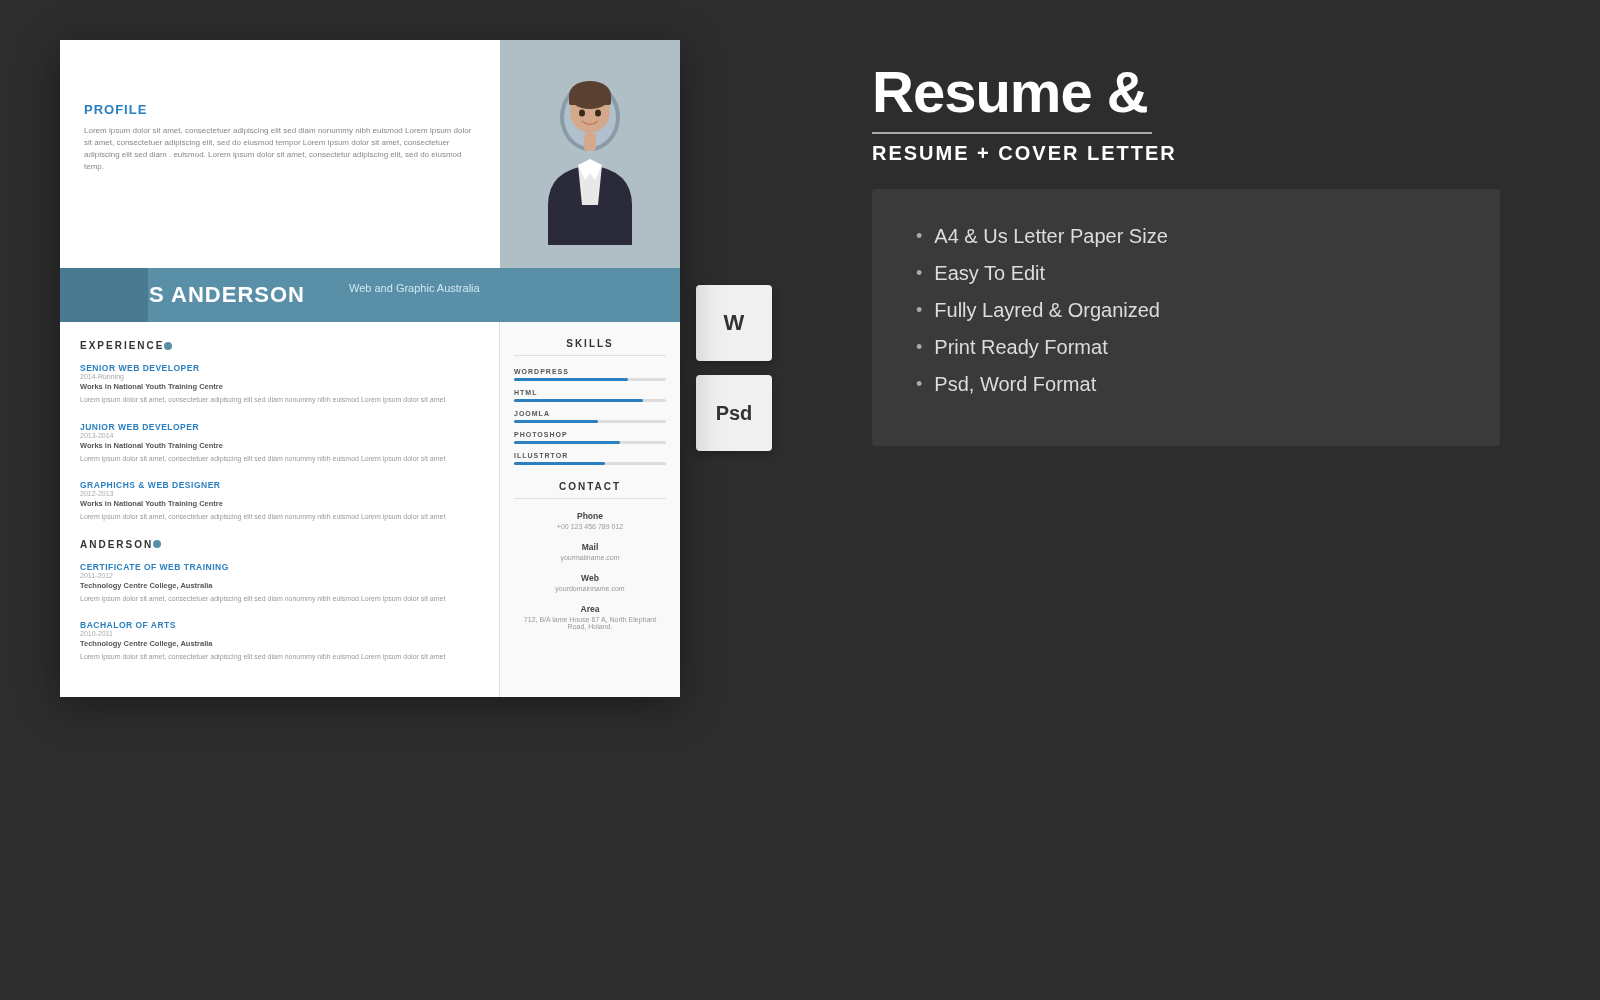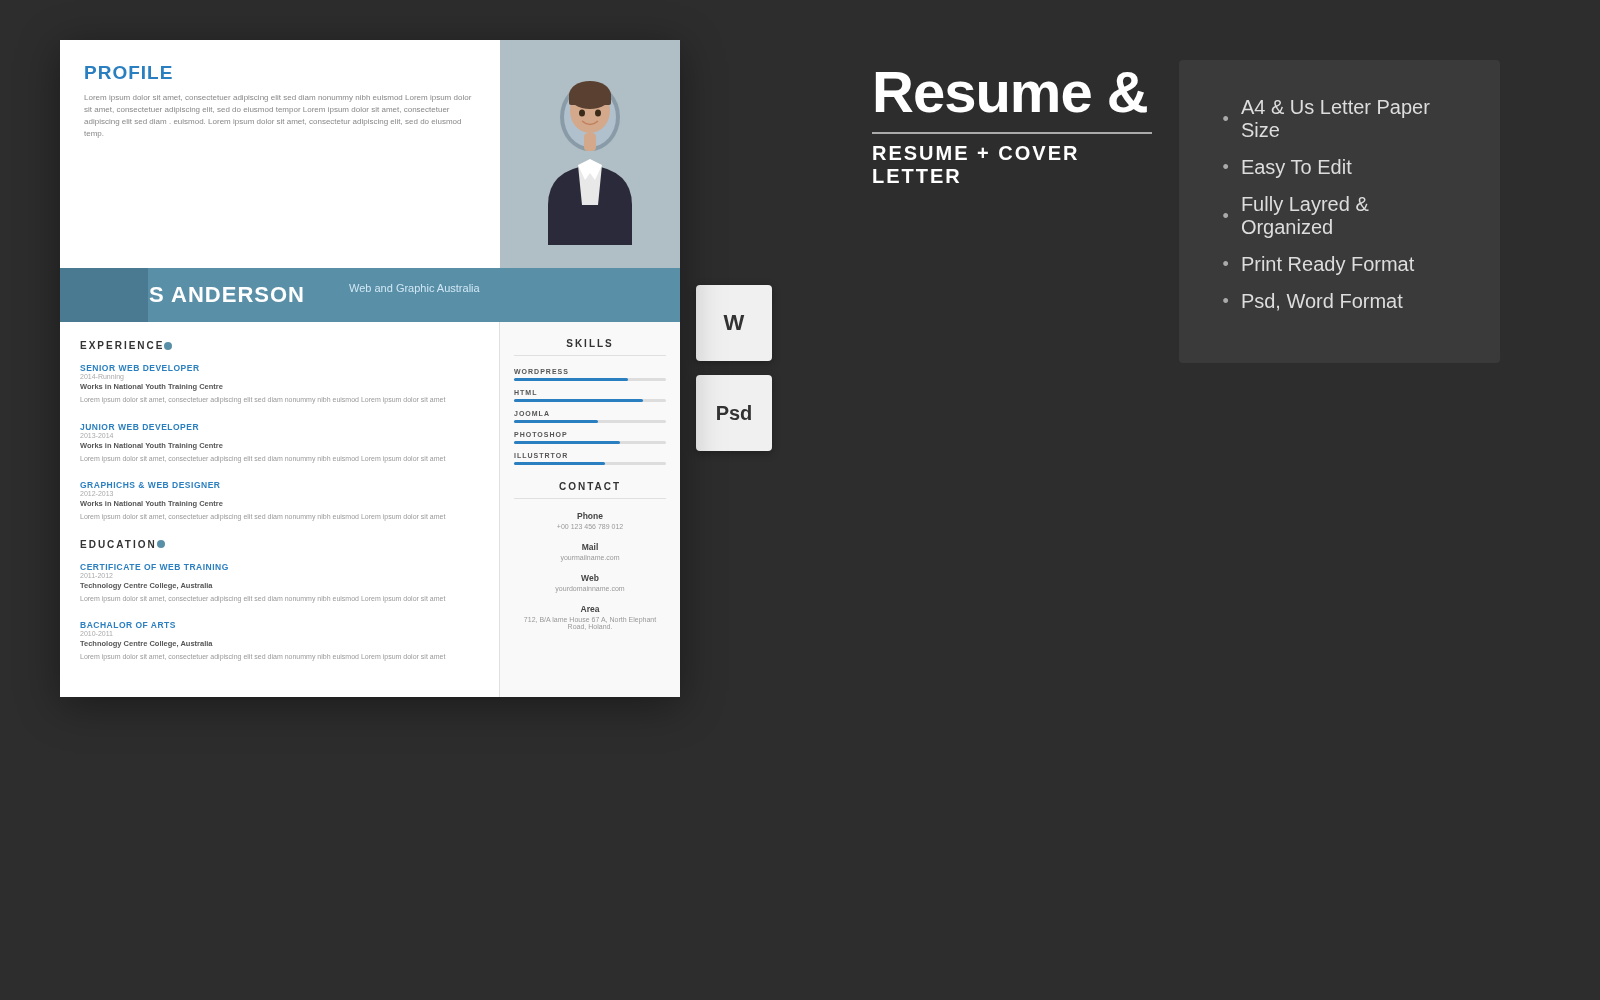--- a/index.html
+++ b/index.html
@@ -41,23 +41,24 @@
 
     .resume-profile-section {
       flex: 1;
       padding: 22px 24px 0 24px;
       background: #fff;
     }
 
     .profile-title {
       color: #2a7fc0;
       font-weight: 700;
-      font-size: 19px;
+      font-size: 13px;
       letter-spacing: 1px;
       margin-bottom: 8px;
+      margin-top: 40px;
     }
 
     .profile-text {
       color: #888;
       font-size: 8px;
       line-height: 1.5;
     }
 
     .photo-area {
       width: 180px;
@@ -237,21 +238,21 @@
       height: 3px;
       background: #2a7fc0;
       border-radius: 2px;
     }
 
     
     .right-panel {
       flex: 1;
       padding: 20px 40px;
       display: flex;
-      flex-direction: row;
+      flex-direction: column;
       gap: 24px;
     }
 
     .product-title {
       color: #fff;
       font-size: 58px;
       font-weight: 900;
       line-height: 1.1;
       letter-spacing: -1px;
     }
@@ -411,21 +412,21 @@
           <div class="job-entry">
             <div class="job-header">
               <span class="job-title">GRAPHICHS &amp; WEB DESIGNER</span>
               <span class="job-date">2012-2013</span>
             </div>
             <div class="job-company">Works in National Youth Training Centre</div>
             <div class="job-desc">Lorem ipsum dolor sit amet, consectetuer adipiscing elit sed diam nonummy nibh euismod Lorem ipsum dolor sit amet</div>
           </div>
 
           <div class="section-heading" style="margin-top:8px;">
-            <span>EDUCATION</span>
+            <span>ANDERSON</span>
             <span class="section-dot"></span>
           </div>
 
           <div class="job-entry">
             <div class="job-header">
               <span class="job-title">CERTIFICATE OF WEB TRAINING</span>
               <span class="job-date">2011-2012</span>
             </div>
             <div class="job-company">Technology Centre College, Australia</div>
             <div class="job-desc">Lorem ipsum dolor sit amet, consectetuer adipiscing elit sed diam nonummy nibh euismod Lorem ipsum dolor sit amet</div>

